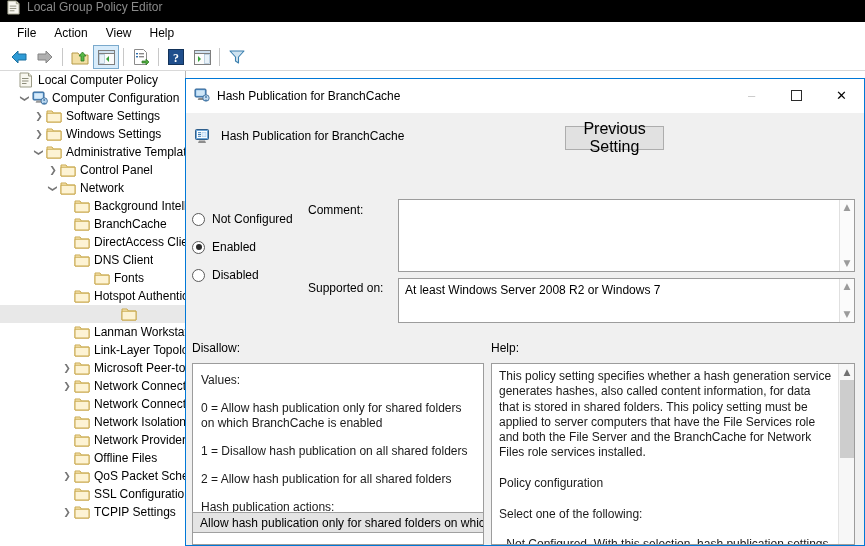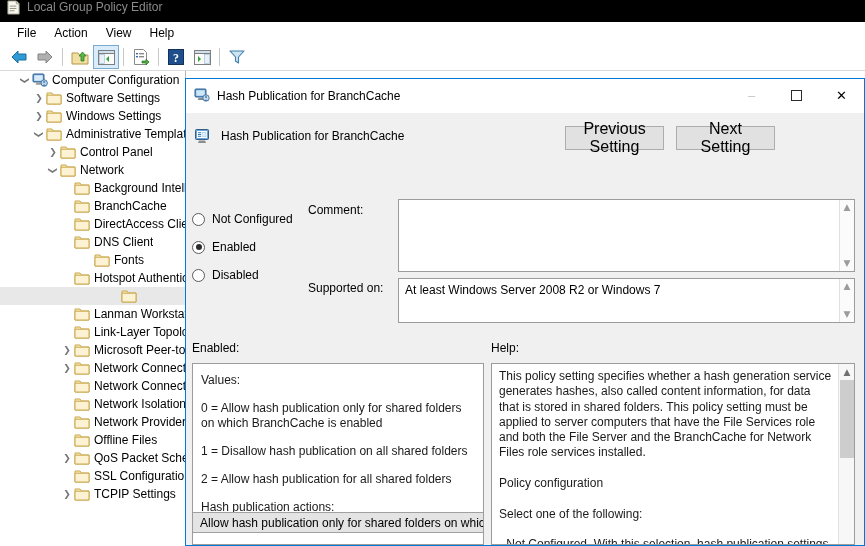--- a/index.html
+++ b/index.html
@@ -236,20 +236,33 @@
     <div class="tb-sep"></div>
     <div class="tb-btn">
       <svg width="18" height="16" viewBox="0 0 18 16">
         <path d="M2 2 h14 l-5.5 6 v6 l-3 -2 v-4 z" fill="#cfe3f0" stroke="#3a7fae" stroke-width="1.1" stroke-linejoin="round"></path>
       </svg>
     </div>
   </div>
 
   <div class="tree-pane">
     <div id="tree-rows">
+        <div class="tree-row" style="padding-left: 4px;">
+          <span class="twisty"></span>
+          <span style="flex: 0 0 16px; height: 16px; display: block;">
+            <svg class="ic" viewBox="0 0 16 16">
+              <path d="M2 1 h8.5 l3 3 v11 h-11.5 z" fill="#f8f7ef" stroke="#9b9b86"></path>
+              <path d="M10.5 1 v3 h3" fill="#e6e4d5" stroke="#9b9b86"></path>
+              <rect x="4" y="6" width="6.5" height="1" fill="#8c8c7a"></rect>
+              <rect x="4" y="8.5" width="6.5" height="1" fill="#8c8c7a"></rect>
+              <rect x="4" y="11" width="4.5" height="1" fill="#8c8c7a"></rect>
+            </svg>
+          </span>
+          <span class="tree-label">Local Computer Policy</span>
+        </div>
         <div class="tree-row" style="padding-left: 18px;">
           <span class="twisty">
             <span class="tw-glyph glyph-chev" style="transform: rotate(90deg);">❯</span>
           </span>
           <span style="flex: 0 0 16px; height: 16px; display: block;">
             <svg class="ic" viewBox="0 0 16 16">
               <rect x="1" y="2" width="11" height="8" rx="1" fill="#5a9ad4" stroke="#30618f"></rect>
               <rect x="2.2" y="3.2" width="8.6" height="5.6" fill="#d7ebfa"></rect>
               <path d="M4.5 10.5 h5 l0.9 2.3 h-6.8 z" fill="#9a9a9a"></path>
               <circle cx="12.2" cy="11" r="3.2" fill="#bcd9f2" stroke="#30618f" stroke-width="0.8"></circle>
@@ -544,21 +557,20 @@
             <rect x="2" y="3" width="10" height="7" fill="#ffffff"></rect>
             <rect x="3" y="4.2" width="3" height="1" fill="#3c7cb4"></rect>
             <rect x="3" y="6" width="3" height="1" fill="#3c7cb4"></rect>
             <rect x="3" y="7.8" width="3" height="1" fill="#3c7cb4"></rect>
             <rect x="7" y="4.2" width="4" height="4.6" fill="#e0efff" stroke="#9cc2e0" stroke-width="0.5"></rect>
             <path d="M4 12.5 h6 l1 2.5 h-8 z" fill="#8d8d8d"></path>
           </svg>
         </span>
         <span class="hdr-name">Hash Publication for BranchCache</span>
         <button class="btn" id="btn-prev">Previous Setting</button>
-        <button class="btn" id="btn-next">Next Setting</button>
       </div>
 
       <div class="radio-group">
         <label class="radio-row">
           <span class="radio"></span>
           <span>Not Configured</span>
         </label>
         <label class="radio-row">
           <span class="radio checked"></span>
           <span>Enabled</span>
@@ -580,21 +592,21 @@
 
       <div class="lbl-supported">Supported on:</div>
       <div class="field" id="supported-box">
         <div class="field-text">At least Windows Server 2008 R2 or Windows 7</div>
         <div class="vsb">
           <span class="arw glyph-chev">▲</span>
           <span class="arw glyph-chev">▼</span>
         </div>
       </div>
 
-      <div class="lbl-options">Enabled:</div>
+      <div class="lbl-options">Disallow:</div>
       <div class="lbl-help">Help:</div>
 
       <div id="options-box">
         <div class="opt-inner">
           <div class="opt-p">Values:</div>
           <div class="opt-p wrap">0 = Allow hash publication only for shared folders on which BranchCache is enabled</div>
           <div class="opt-p">1 = Disallow hash publication on all shared folders</div>
           <div class="opt-p">2 = Allow hash publication for all shared folders</div>
           <div class="opt-p">Hash publication actions:</div>
         </div>

